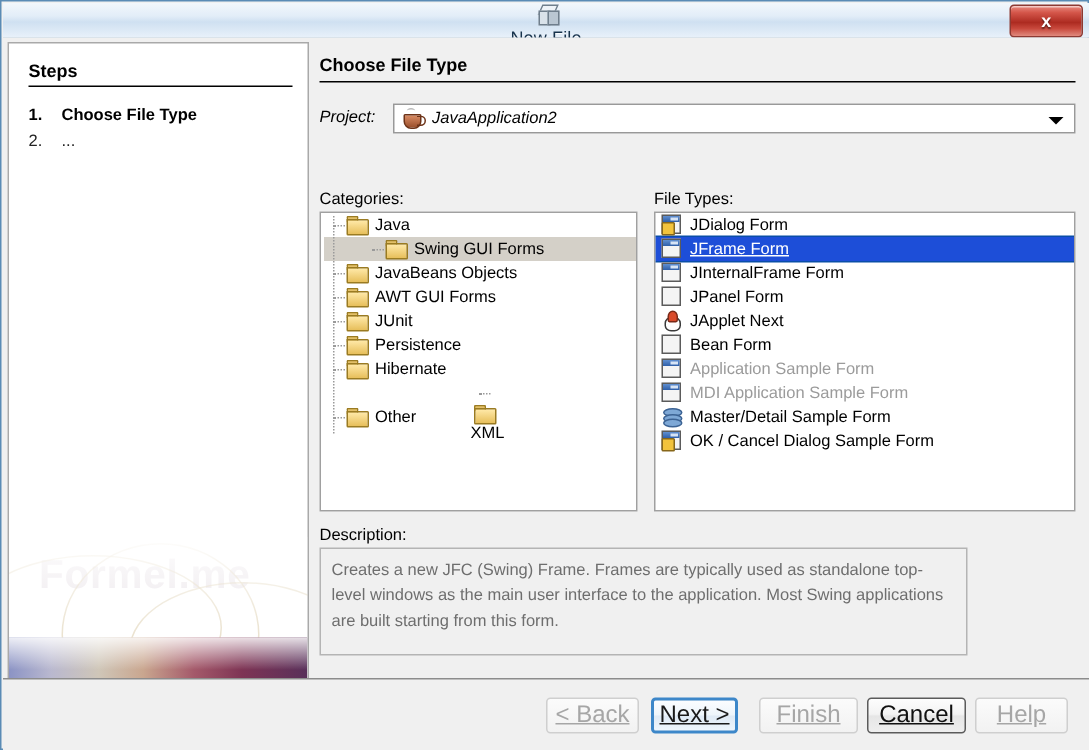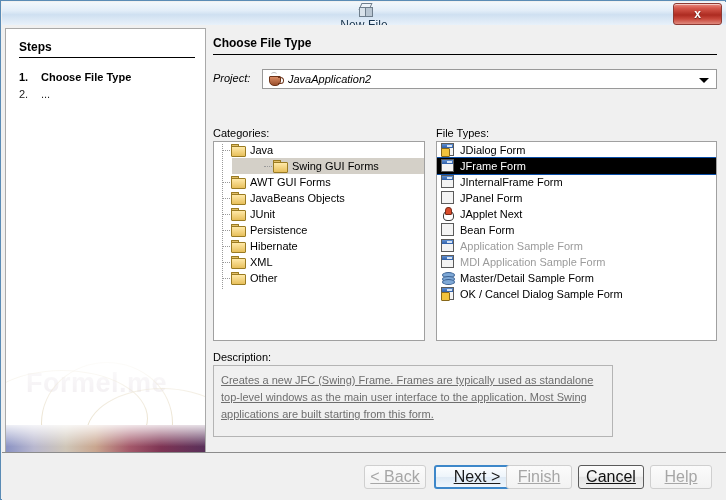--- a/index.html
+++ b/index.html
@@ -121,21 +121,21 @@
     overflow:hidden;
   }
   #cat-list{left:6px;top:113px;width:212px;height:200px;}
   #ft-list{left:229px;top:113px;width:281px;height:200px;}
 
   .li{
     height:16px;display:flex;align-items:center;font-size:11px;
     padding-left:3px;cursor:default;white-space:nowrap;
   }
   .li.sel-gray{background:#d4d0c8;}
-  .li.sel-blue{background:#000000;color:#fff;outline:1px solid #0a4ea8;}
+  .li.sel-blue{background:#1d4ed8;color:#fff;outline:1px solid #0a4ea8;text-decoration:underline;}
   .li.dim{color:#9b9b9b;}
   .li-label{margin-left:4px;}
 
   
   .tree-guide{
     position:absolute;left:11px;top:113px;width:1px;height:150px;
     border-left:1px dotted #9a9a9a;
   }
   .li .tick{
     width:9px;flex:none;height:16px;position:relative;
@@ -185,23 +185,23 @@
   }
   .ico-ft.db .c{
     position:absolute;left:2px;top:1px;width:11px;height:4px;border-radius:50%;
     background:#7ea8d6;border:1px solid #3c6394;
   }
   .ico-ft.db .c2{top:5px;}
   .ico-ft.db .c3{top:8px;}
 
   .lbl-desc{position:absolute;left:6px;top:323px;font-size:11px;}
   .descbox{
-    position:absolute;left:6px;top:337px;width:400px;height:72px;box-sizing:border-box;
+    position:absolute;left:6px;top:337px;width:432px;height:72px;box-sizing:border-box;
     background:#f0f0f0;border:1px solid #b4b4b4;padding:6px 7px;
-    font-size:11px;line-height:17px;color:#6e6e6e;text-decoration:underline;
+    font-size:11px;line-height:17px;color:#6e6e6e;
   }
 
   
   .btnbar{
     position:absolute;left:1px;top:451px;width:724px;height:48px;
     background:#f0f0f0;border-top:1px solid #8c8c8c;
   }
   .btn{
     position:absolute;top:12px;height:24px;box-sizing:border-box;
     font-size:16px;display:flex;align-items:center;justify-content:center;
@@ -209,21 +209,21 @@
     background:linear-gradient(to bottom,#fdfdfd 0%,#f3f3f3 46%,#e6e6e6 52%,#eeeeee 100%);
     border:1px solid #b6b6b6;color:#2a2a2a;text-decoration:underline;
   }
   .btn.disabled{color:#a6a6a6;border-color:#cfcfcf;
     background:linear-gradient(to bottom,#fbfbfb,#f2f2f2);cursor:default;}
   .btn.default{border:2px solid #3d87c9;color:#1a1a1a;
     background:linear-gradient(to bottom,#fbfdff 0%,#eef5fb 48%,#dfeaf5 52%,#eef6fd 100%);}
   .btn.strong{border:1px solid #5b5b5b;color:#111;}
 
   #btn-back{left:362px;width:62px;}
-  #btn-next{left:432px;width:86px;}
+  #btn-next{left:432px;width:58px;}
   #btn-finish{left:504px;width:66px;}
   #btn-cancel{left:576px;width:66px;}
   #btn-help{left:648px;width:62px;}
 
   
   .cube{position:absolute;left:1px;top:1px;width:14px;height:14px;}
   .cube .top{
     position:absolute;left:2px;top:0;width:9px;height:5px;background:#eef3f8;
     border:1px solid #6f7e8c;transform:skewX(-24deg);
   }
@@ -320,69 +320,69 @@
       <div class="listbox" id="cat-list">
         <div class="tree-guide" style="left:8px;top:2px;height:145px;"></div>
       <div class="li" style="margin-left: 5px;">
             <span class="tick"></span>
             <span class="ico-folder">
               <span class="tab"></span>
               <span class="bdy"></span>
             </span>
             <span class="li-label">Java</span>
           </div>
-          <div class="li sel-gray" style="margin-left: 18px; padding-left: 32px;">
+          <div class="li sel-gray" style="margin-left: 2px; padding-left: 32px;">
             <span class="tick"></span>
             <span class="ico-folder">
               <span class="tab"></span>
               <span class="bdy"></span>
             </span>
             <span class="li-label">Swing GUI Forms</span>
           </div>
           <div class="li" style="margin-left: 5px;">
             <span class="tick"></span>
             <span class="ico-folder">
               <span class="tab"></span>
               <span class="bdy"></span>
             </span>
+            <span class="li-label">JavaBeans Objects</span>
+          </div>
+          <div class="li" style="margin-left: 5px;">
+            <span class="tick"></span>
+            <span class="ico-folder">
+              <span class="tab"></span>
+              <span class="bdy"></span>
+            </span>
             <span class="li-label">AWT GUI Forms</span>
           </div>
           <div class="li" style="margin-left: 5px;">
             <span class="tick"></span>
             <span class="ico-folder">
               <span class="tab"></span>
               <span class="bdy"></span>
             </span>
-            <span class="li-label">JavaBeans Objects</span>
-          </div>
-          <div class="li" style="margin-left: 5px;">
-            <span class="tick"></span>
-            <span class="ico-folder">
-              <span class="tab"></span>
-              <span class="bdy"></span>
-            </span>
             <span class="li-label">JUnit</span>
           </div>
           <div class="li" style="margin-left: 5px;">
             <span class="tick"></span>
             <span class="ico-folder">
               <span class="tab"></span>
               <span class="bdy"></span>
             </span>
             <span class="li-label">Persistence</span>
           </div>
           <div class="li" style="margin-left: 5px;">
             <span class="tick"></span>
             <span class="ico-folder">
               <span class="tab"></span>
               <span class="bdy"></span>
             </span>
             <span class="li-label">Hibernate</span>
           </div>
-          <div class="li" style="margin-left: 5px;">
+          <div class="li" style="margin-left: 5px; flex-direction: column;">
             <span class="tick"></span>
             <span class="ico-folder">
               <span class="tab"></span>
               <span class="bdy"></span>
             </span>
             <span class="li-label">XML</span>
           </div>
           <div class="li" style="margin-left: 5px;">
             <span class="tick"></span>
             <span class="ico-folder">

